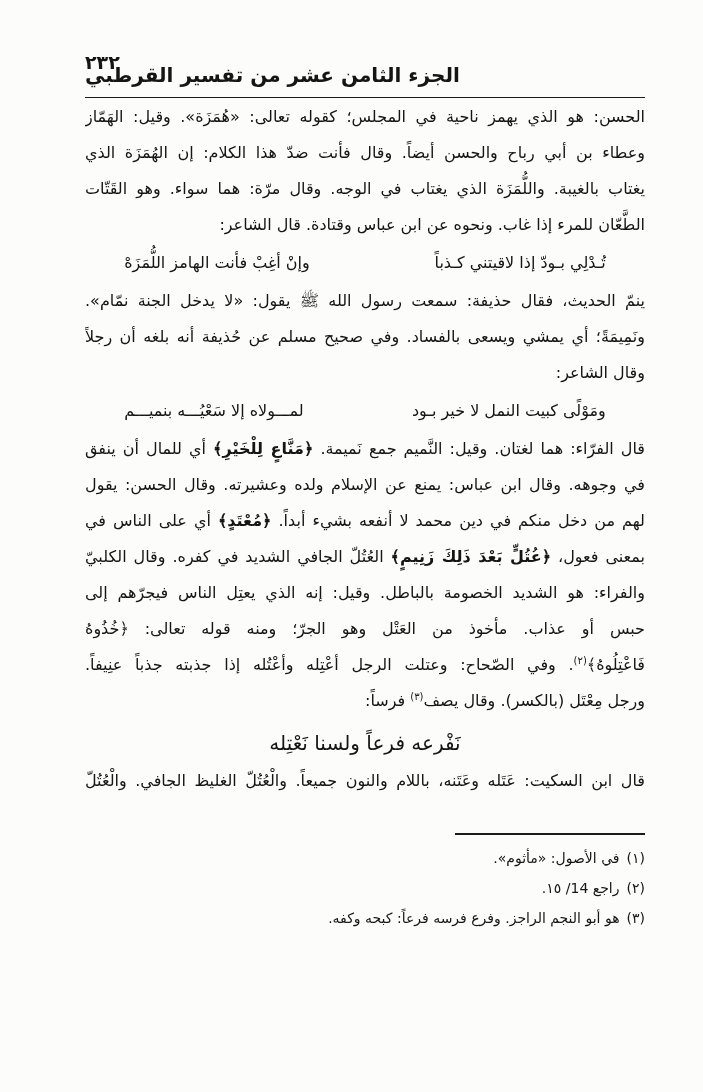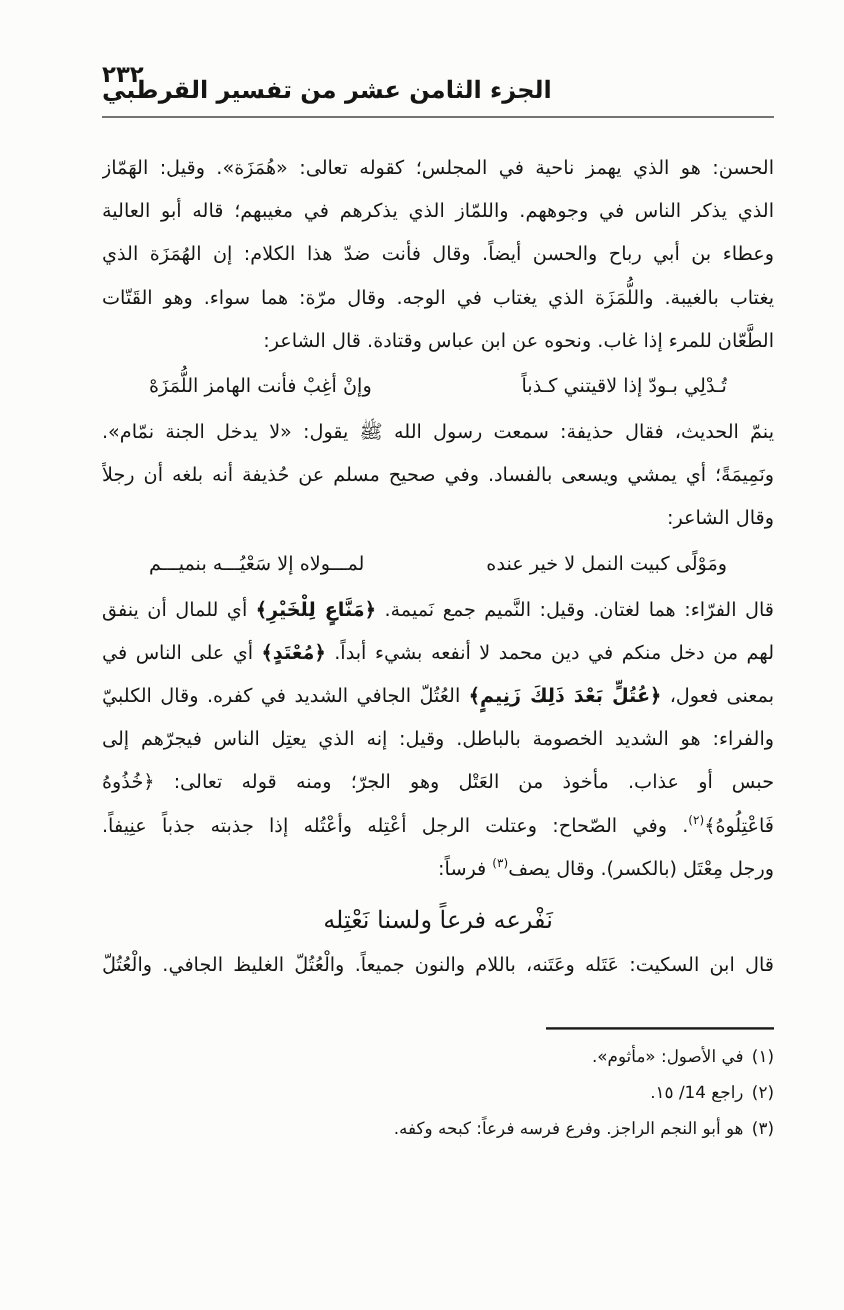--- a/index.html
+++ b/index.html
@@ -24,21 +24,21 @@
   }
   .page-number {
     position: absolute; left: 0; top: 1px;
     font-weight: bold; font-size: 19px; letter-spacing: 2px;
   }
   .header-title {
     font-weight: bold; font-size: 20px; line-height: 26px;
     display: inline-block;
     margin-top: 12px;
   }
-  .body-text { margin-top: 24px; }
+  .body-text { margin-top: 1px; }
   .para { margin: 0; }
   .line {
     height: 36px; line-height: 36px;
     font-size: 16px;
     text-align: justify;
     text-align-last: justify;
     overflow: hidden;
     white-space: nowrap;
     white-space: normal;
   }
@@ -72,40 +72,40 @@
 <body>
 
 <div class="page">
   <div class="header">
     <span class="page-number">٢٣٢</span>
     <span class="header-title">الجزء الثامن عشر من تفسير القرطبي</span>
   </div>
   <div class="body-text">
       <div class="para">
         <div class="line">الحسن: هو الذي يهمز ناحية في المجلس؛ كقوله تعالى: «هُمَزَة». وقيل: الهَمّاز</div>
-        <div class="line">الذي يذكر الناس في وجوههم. واللمّاز الذي يذكرهم في مغيبهم؛ قاله أبو العالية</div>
         <div class="line">وعطاء بن أبي رباح والحسن أيضاً. وقال فأنت ضدّ هذا الكلام: إن الهُمَزَة الذي</div>
         <div class="line">يغتاب بالغيبة. واللُّمَزَة الذي يغتاب في الوجه. وقال مرّة: هما سواء. وهو القَتّات</div>
         <div class="line last">الطَّعّان للمرء إذا غاب. ونحوه عن ابن عباس وقتادة. قال الشاعر:</div>
       </div>
       <div class="verse">
         <span class="hem">تُـدْلِي بـودّ إذا لاقيتني كـذباً</span>
         <span class="hem">وإنْ أغِبْ فأنت الهامز اللُّمَزَهْ</span>
       </div>
       <div class="para">
         <div class="line">ينمّ الحديث، فقال حذيفة: سمعت رسول الله ﷺ يقول: «لا يدخل الجنة نمّام».</div>
         <div class="line">ونَمِيمَةً؛ أي يمشي ويسعى بالفساد. وفي صحيح مسلم عن حُذيفة أنه بلغه أن رجلاً</div>
         <div class="line last">وقال الشاعر:</div>
       </div>
       <div class="verse">
-        <span class="hem">ومَوْلًى كبيت النمل لا خير عنده</span>
+        <span class="hem">ومَوْلًى كبيت النمل لا خير بـود</span>
         <span class="hem">لمـــولاه إلا سَعْيُـــه بنميـــم</span>
       </div>
       <div class="para">
         <div class="line">قال الفرّاء: هما لغتان. وقيل: النَّميم جمع نَميمة. <span class="ayah">﴿مَنَّاعٍ لِلْخَيْرِ﴾</span> أي للمال أن ينفق</div>
+        <div class="line">في وجوهه. وقال ابن عباس: يمنع عن الإسلام ولده وعشيرته. وقال الحسن: يقول</div>
         <div class="line">لهم من دخل منكم في دين محمد لا أنفعه بشيء أبداً. <span class="ayah">﴿مُعْتَدٍ﴾</span> أي على الناس في</div>
         <div class="line">بمعنى فعول، <span class="ayah">﴿عُتُلٍّ بَعْدَ ذَلِكَ زَنِيمٍ﴾</span> العُتُلّ الجافي الشديد في كفره. وقال الكلبيّ</div>
         <div class="line">والفراء: هو الشديد الخصومة بالباطل. وقيل: إنه الذي يعتِل الناس فيجرّهم إلى</div>
         <div class="line">حبس أو عذاب. مأخوذ من العَتْل وهو الجرّ؛ ومنه قوله تعالى: ﴿خُذُوهُ</div>
         <div class="line">فَاعْتِلُوهُ﴾<sup class="fn-ref">(٢)</sup>. وفي الصّحاح: وعتلت الرجل أعْتِله وأعْتُله إذا جذبته جذباً عنِيفاً.</div>
         <div class="line last">ورجل مِعْتَل (بالكسر). وقال يصف<sup class="fn-ref">(٣)</sup> فرساً:</div>
       </div>
       <div class="verse-single">نَفْرعه فرعاً ولسنا نَعْتِله</div>
       <div class="para">
         <div class="line">قال ابن السكيت: عَتَله وعَتَنه، باللام والنون جميعاً. والْعُتُلّ الغليظ الجافي. والْعُتُلّ أيضاً:</div>

